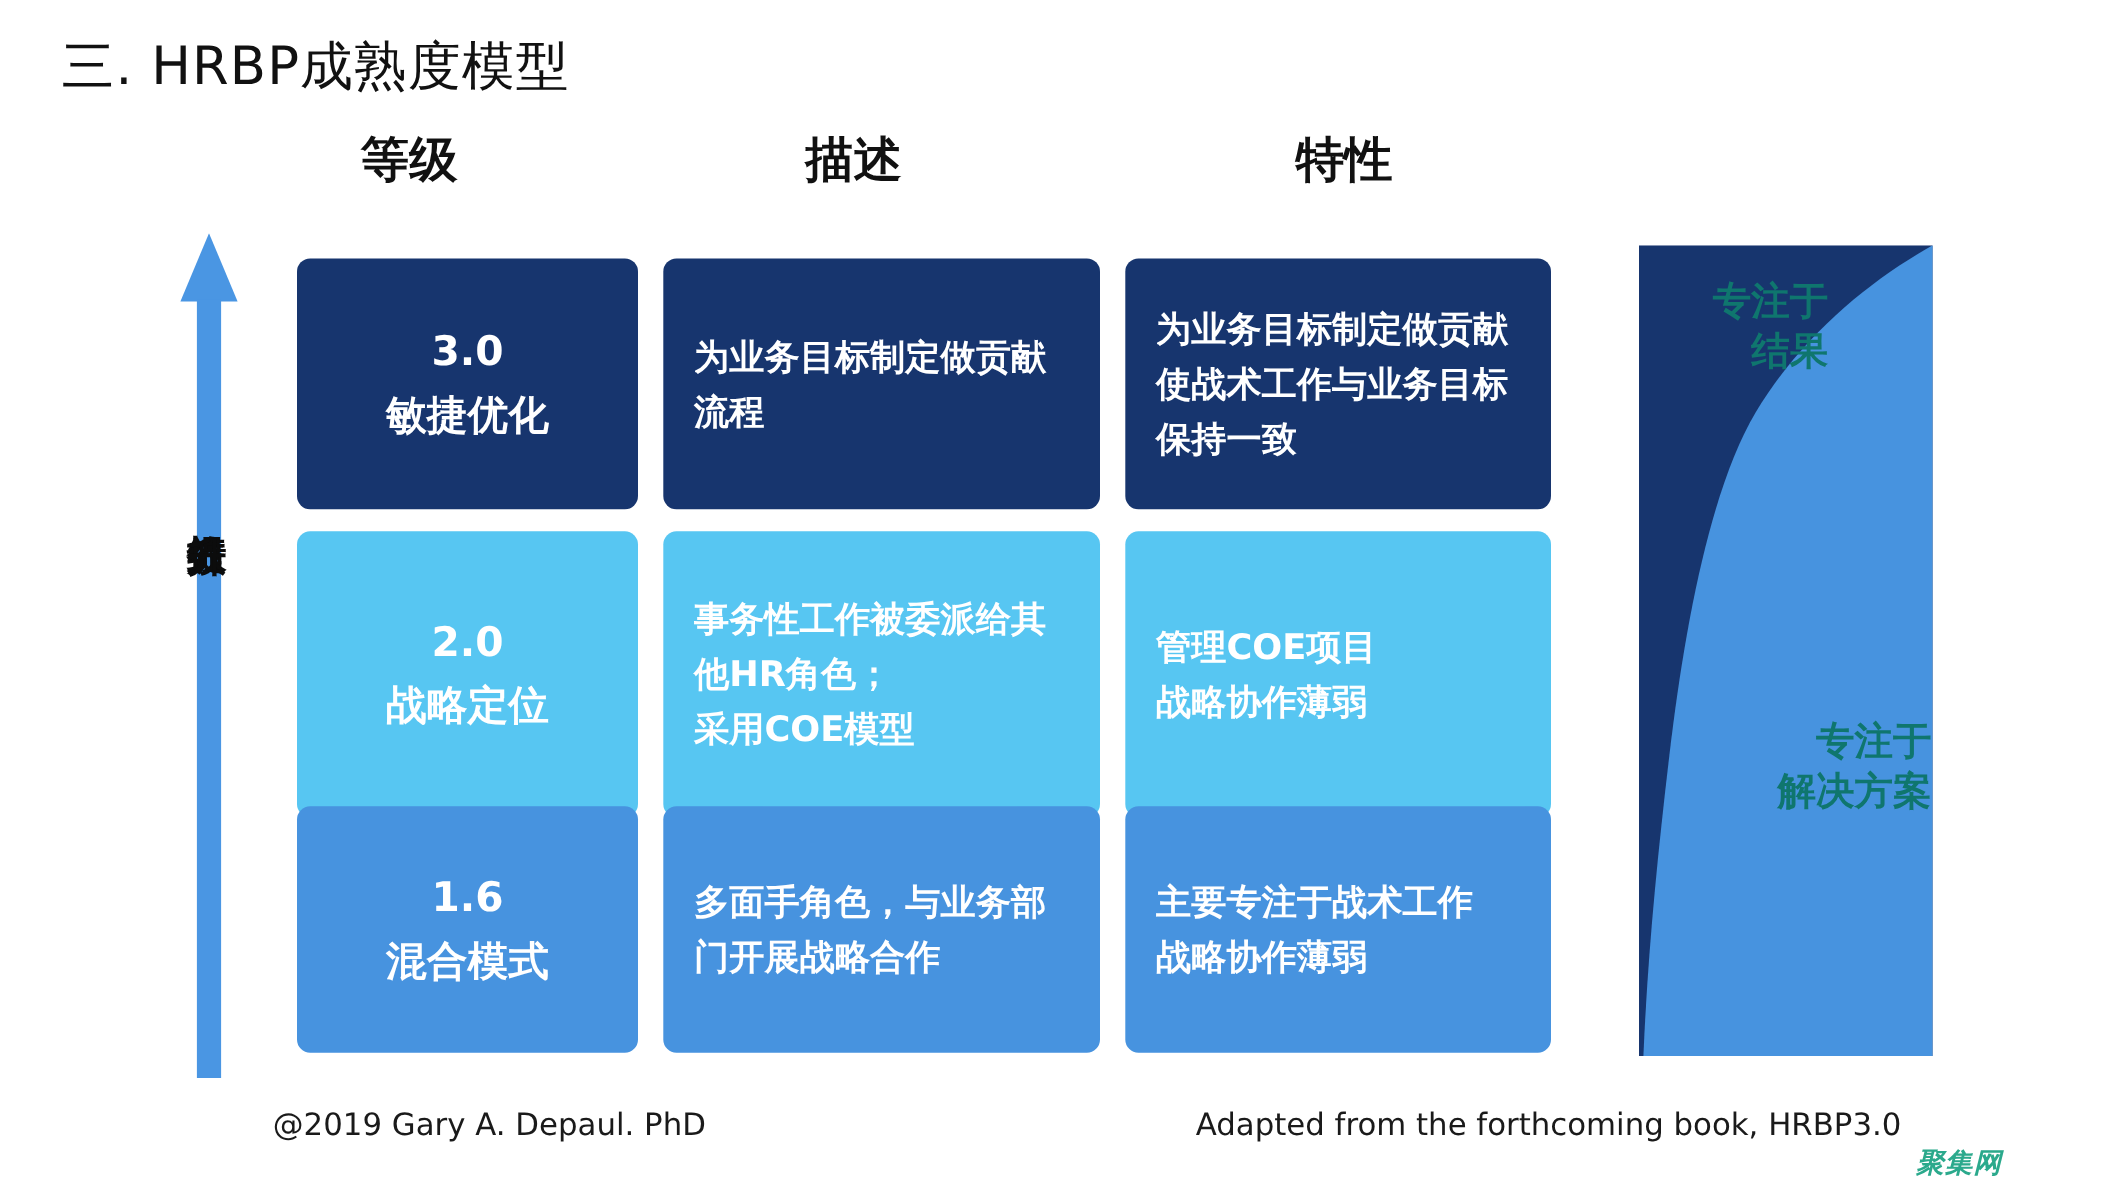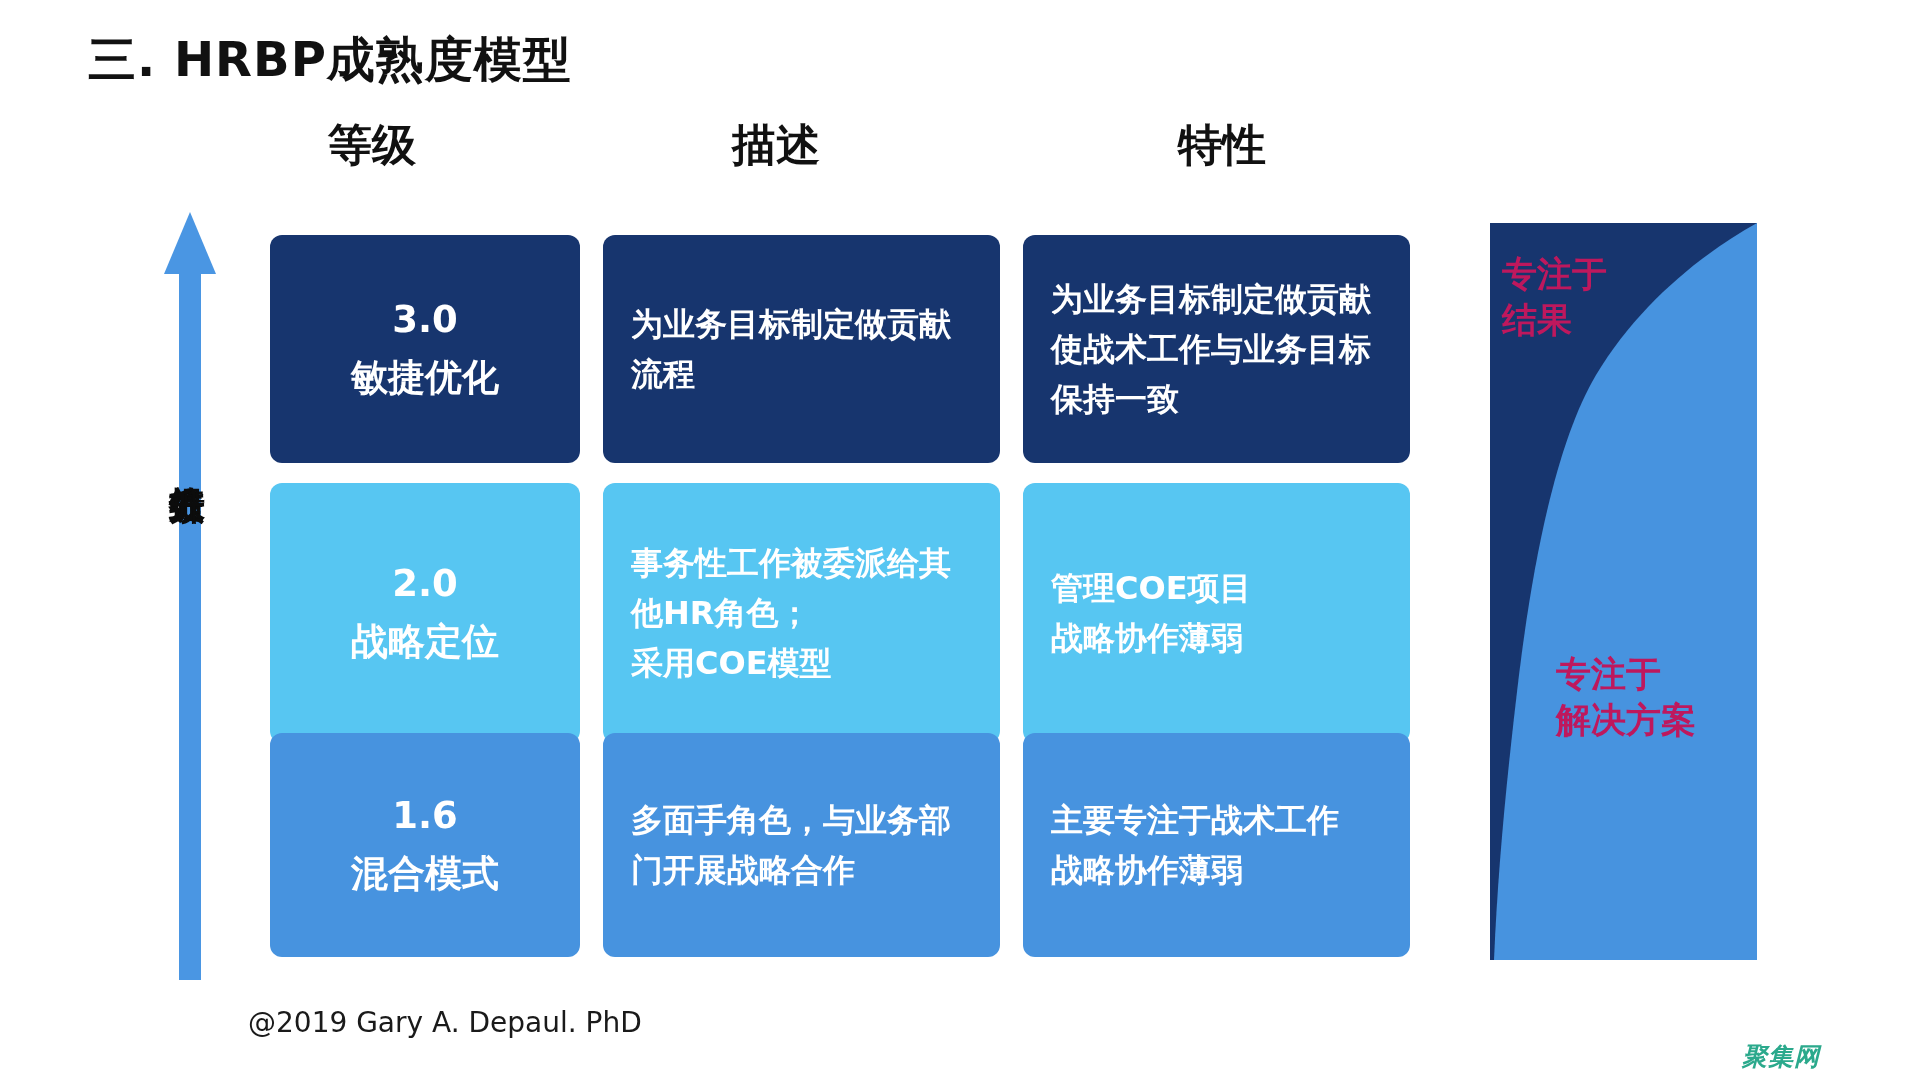--- a/index.html
+++ b/index.html
@@ -1,21 +1,21 @@
 <!DOCTYPE html>
 <html><head>
 <meta charset="utf-8">
 <style>
   html,body{margin:0;padding:0;background:#ffffff;}
   body{width:1920px;height:1080px;overflow:hidden;
        font-family:"DejaVu Sans","Liberation Sans",sans-serif;}
   .stage{position:relative;width:1920px;height:1080px;background:#ffffff;}
 
-  .title{position:absolute;left:56px;top:28px;font-size:48px;font-weight:bold;
-         color:#111;letter-spacing:1px;white-space:nowrap;margin-left:32px;}
+  .title{position:absolute;left:56px;top:28px;font-size:48px;font-weight:normal;
+         color:#111;letter-spacing:1px;white-space:nowrap;}
 
   .col-header{position:absolute;top:116px;font-size:44px;font-weight:bold;color:#111;
               transform:translateX(-50%);white-space:nowrap;}
   .h-level{left:372px;}
   .h-desc{left:776px;}
   .h-traits{left:1222px;}
 
   .arrow-svg{position:absolute;left:158px;top:212px;width:64px;height:770px;}
 
   .axis-label{position:absolute;left:167px;top:458px;width:40px;
@@ -38,22 +38,22 @@
   
   .c1{left:270px;width:310px;}
   .c2{left:603px;width:397px;}
   .c3{left:1023px;width:387px;}
   .r1{top:235px;height:228px;}
   .r2{top:483px;height:260px;}
   .r3{top:733px;height:224px;}
 
   .banner{position:absolute;left:1490px;top:223px;width:267px;height:737px;}
   .banner svg{position:absolute;left:0;top:0;width:100%;height:100%;}
-  .banner-text{position:absolute;color:#be185d;font-weight:bold;font-size:35px;
-               line-height:46px;text-align:left;white-space:pre-line;}
+  .banner-text{position:absolute;color:#0f766e;font-weight:bold;font-size:35px;
+               line-height:46px;text-align:right;white-space:pre-line;}
   .bt-top{left:12px;top:28px;width:160px;}
   .bt-bottom{left:66px;top:428px;width:200px;}
 
   .footer-left{position:absolute;left:248px;top:1006px;font-size:28px;color:#1a1a1a;}
   .footer-right{position:absolute;left:1087px;top:1006px;font-size:28px;color:#1a1a1a;}
   .watermark{position:absolute;left:1742px;top:1040px;font-size:25px;font-weight:bold;
              font-style:italic;color:#2BA98C;letter-spacing:1px;}
 </style>
 </head>
 <body>
@@ -100,15 +100,16 @@
       <rect x="0" y="0" width="267" height="737" fill="#17356E"></rect>
       <path d="M267,0 C210,32 148,82 106,152 C68,216 44,330 29,452 C17,552 8,642 4,737 L267,737 Z" fill="#4793DF"></path>
     </svg>
     <div class="banner-text bt-top">专注于
 结果</div>
     <div class="banner-text bt-bottom">专注于
 解决方案</div>
   </div>
 
   <div class="footer-left">@2019 Gary A. Depaul. PhD</div>
+  <div class="footer-right">Adapted from the forthcoming book, HRBP3.0</div>
   <div class="watermark">聚集网</div>
 
 </div>
 
 </body></html>

